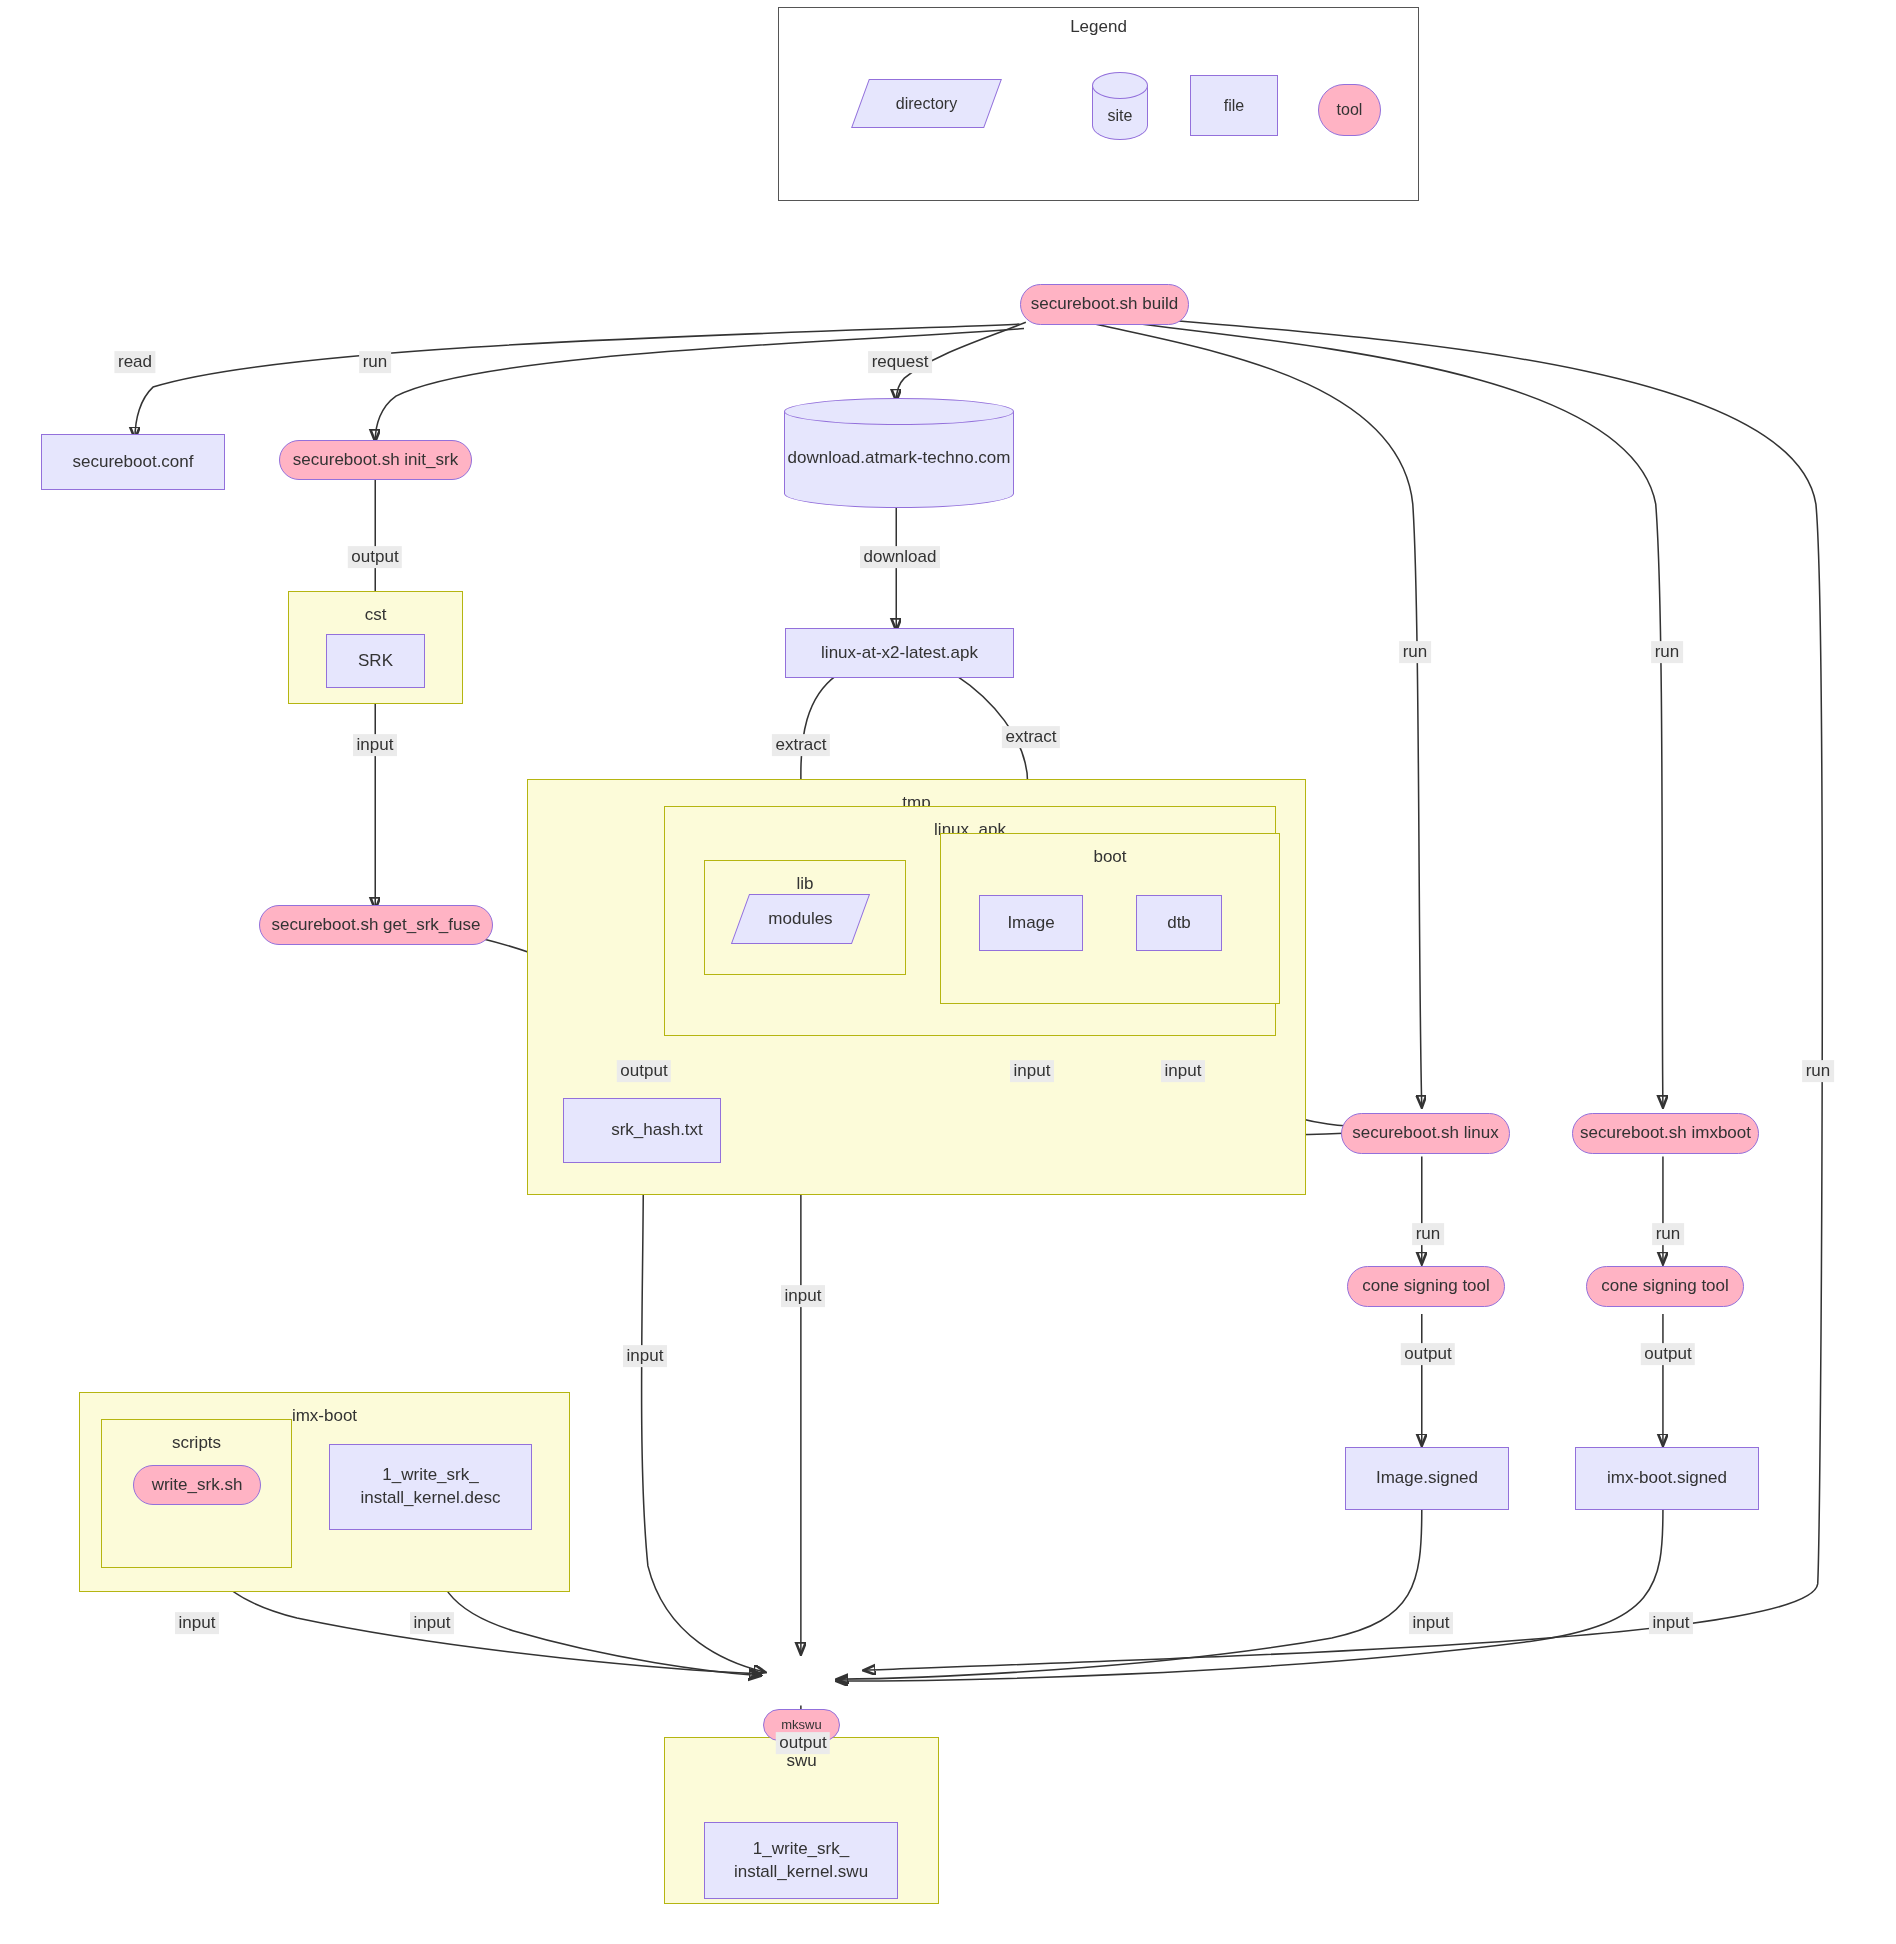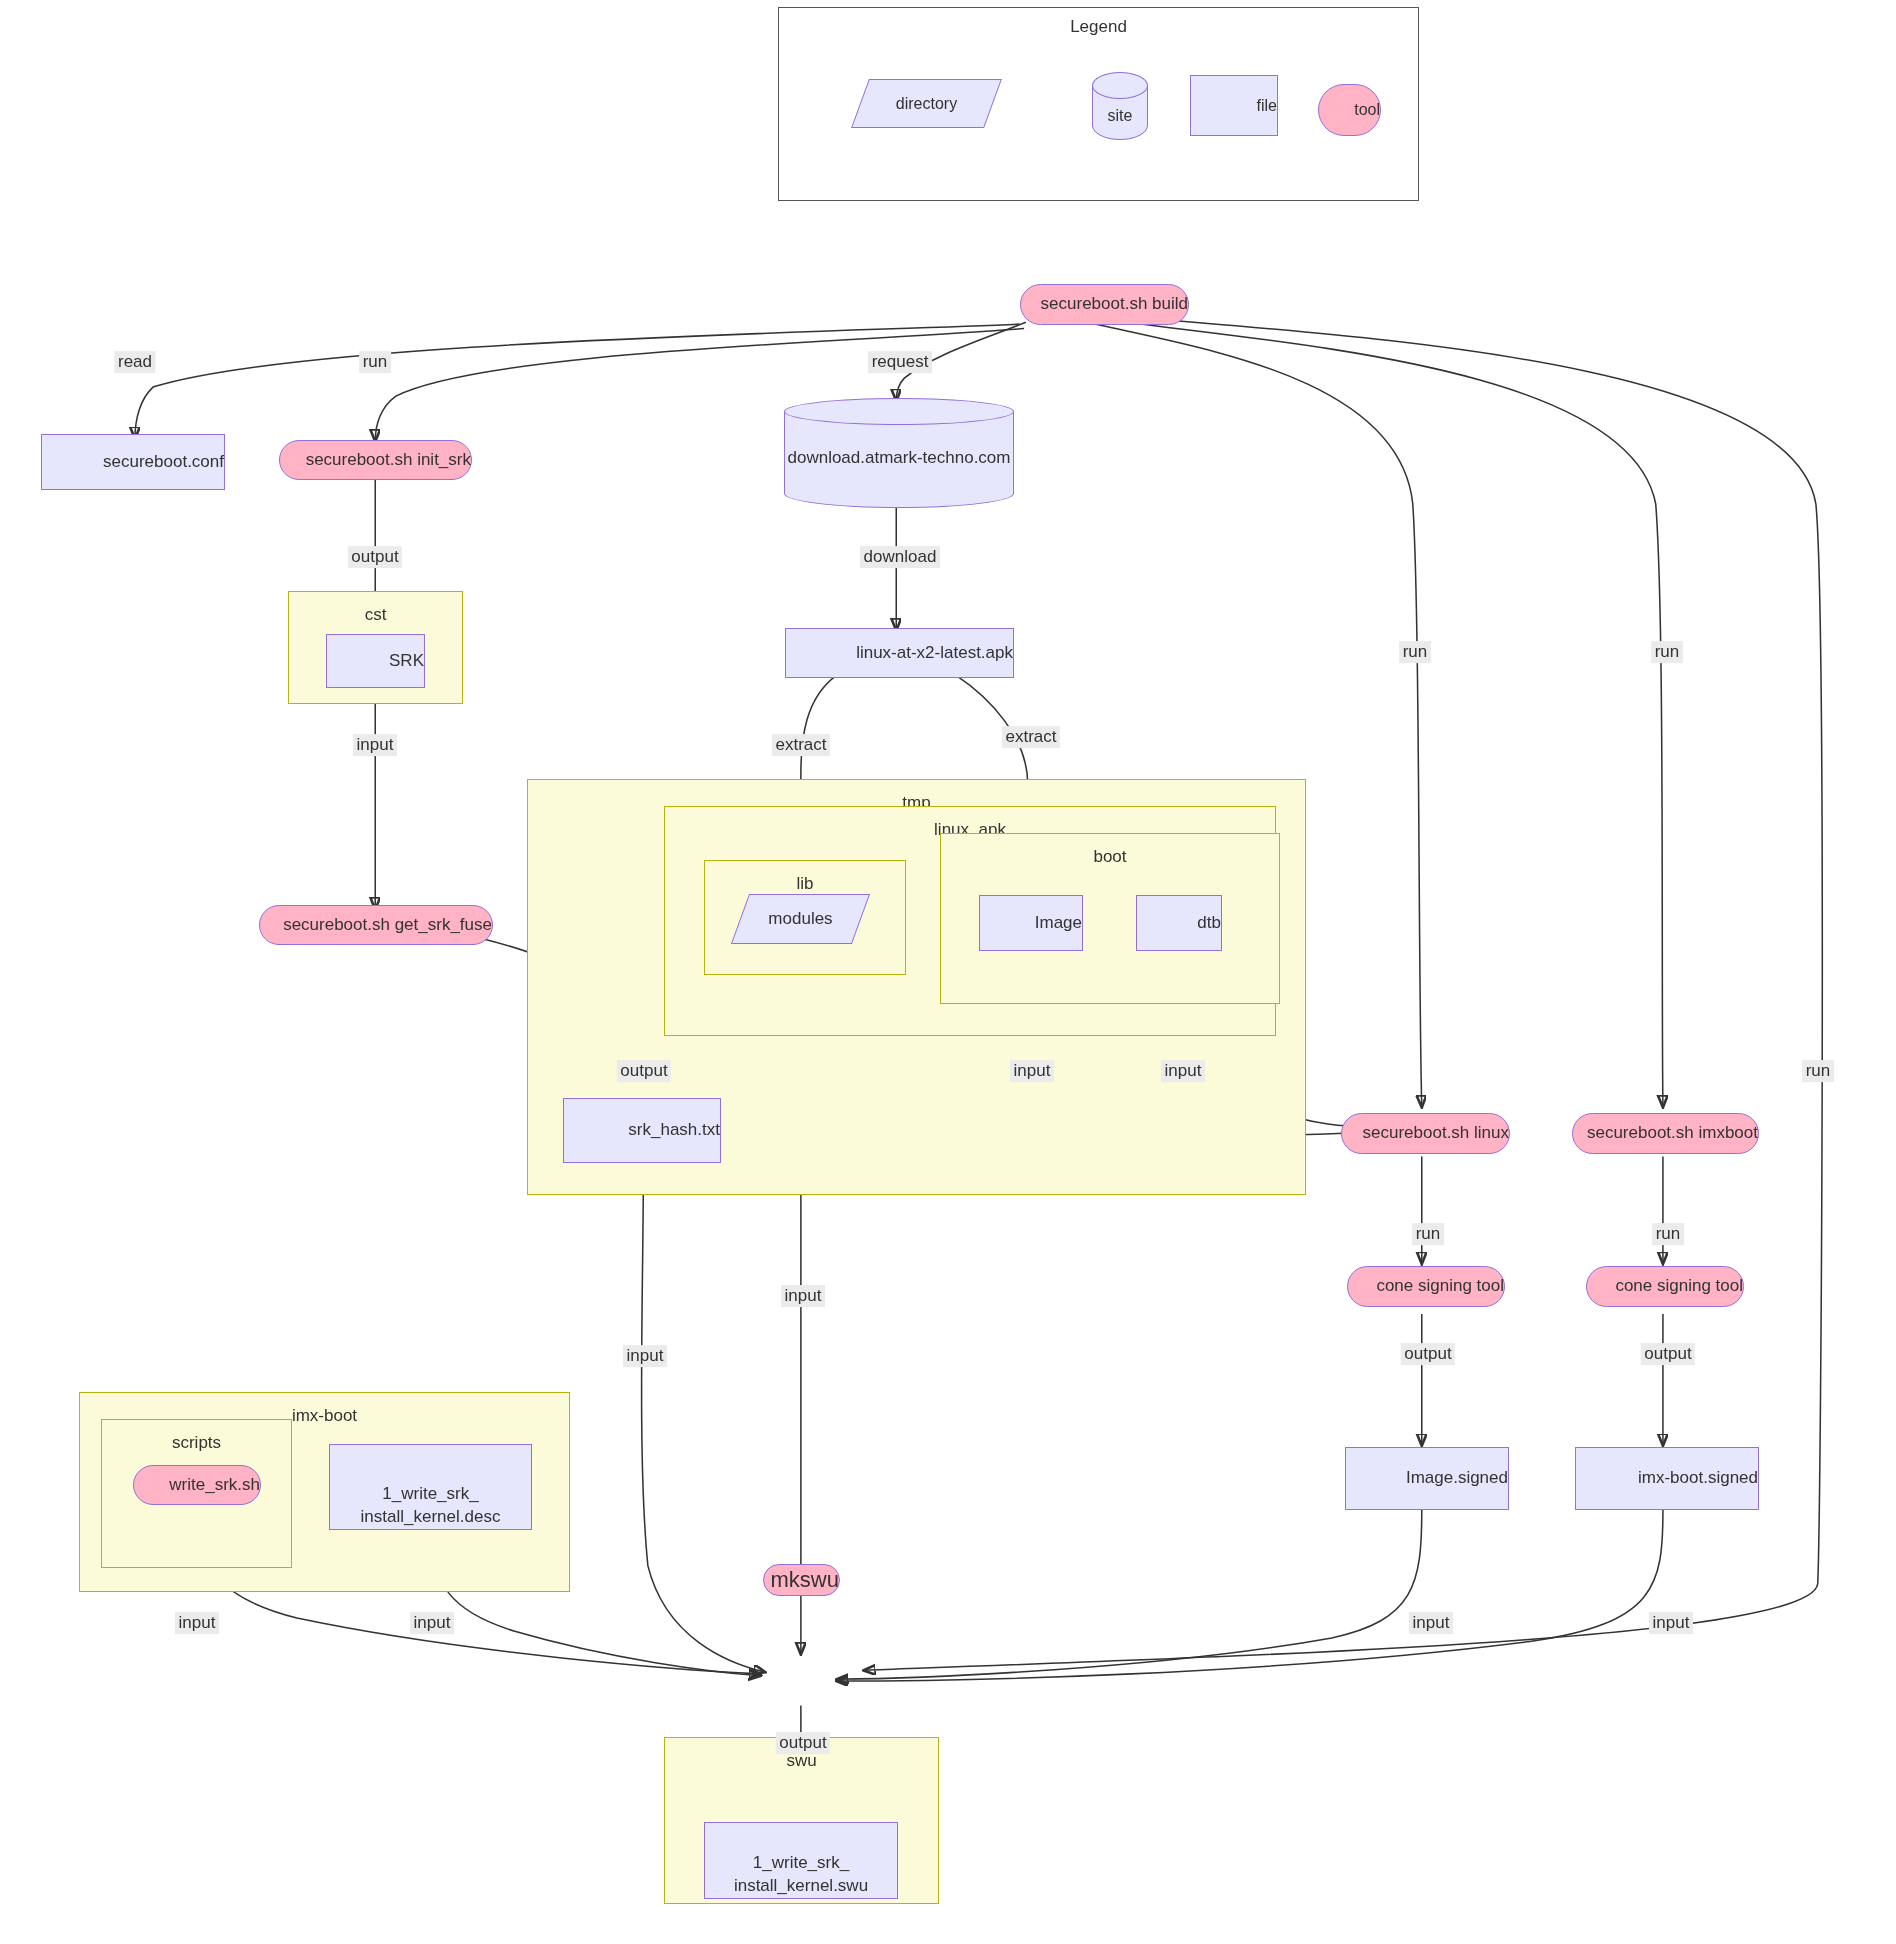--- a/index.html
+++ b/index.html
@@ -1,21 +1,21 @@
 <!DOCTYPE html>
 <html style="font-size:14.4px"><head>
 <meta charset="utf-8">
 <style>
   html, body { margin:0; padding:0; background:#ffffff; }
   body { font-family:"Liberation Sans", sans-serif; color:#333333; }
   #stage { position:relative; width:1896px; height:1944px; background:#ffffff; overflow:hidden; }
 
   
   .node { position:absolute; box-sizing:border-box; display:flex; align-items:center;
-          justify-content:flex-end; text-align:center; line-height:1.35; z-index:5; }
+          justify-content:center; text-align:center; line-height:1.35; z-index:5; }
 
   .file { background:#e6e6fd; border:1.4px solid #9370db; color:#333; }
 
   .tool { background:#ffb3c4; border:1.4px solid #9370db; color:#333;
           border-radius:899px; }
 
   .dir-label { position:absolute; box-sizing:border-box; background:#fcfbd9;
                border:1.4px solid #b5b511; z-index:2; }
   .dir-label > .dtitle { position:absolute; left:0; right:0; top:4.5px; text-align:center;
                          color:#333;margin-top:8px; }
@@ -250,21 +250,21 @@
   <div class="node tool" style="left:133px; top:1465px; width:128px; height:40px; font-size:17px;">
     <span>write_srk.sh</span>
   </div>
 
   <div class="node file" style="left:329px; top:1444px; width:203px; height:86px; font-size:17px;
               flex-direction:column;">
     <span>1_write_srk_</span>
     <span>install_kernel.desc</span>
   </div>
 
-  <div class="node tool" style="left:763px; top:1564px; width:77px; height:32px; font-size:22px;">
+  <div class="node tool" style="left:763px; top:1709px; width:77px; height:32px; font-size:13px;">
     <span>mkswu</span>
   </div>
 
   <div class="node file" style="left:704px; top:1822px; width:194px; height:77px; font-size:17px;
               flex-direction:column;">
     <span>1_write_srk_</span>
     <span>install_kernel.swu</span>
   </div>
 
   <div class="elabel" style="left:135px; top:362px; font-size:17px;">read</div>

